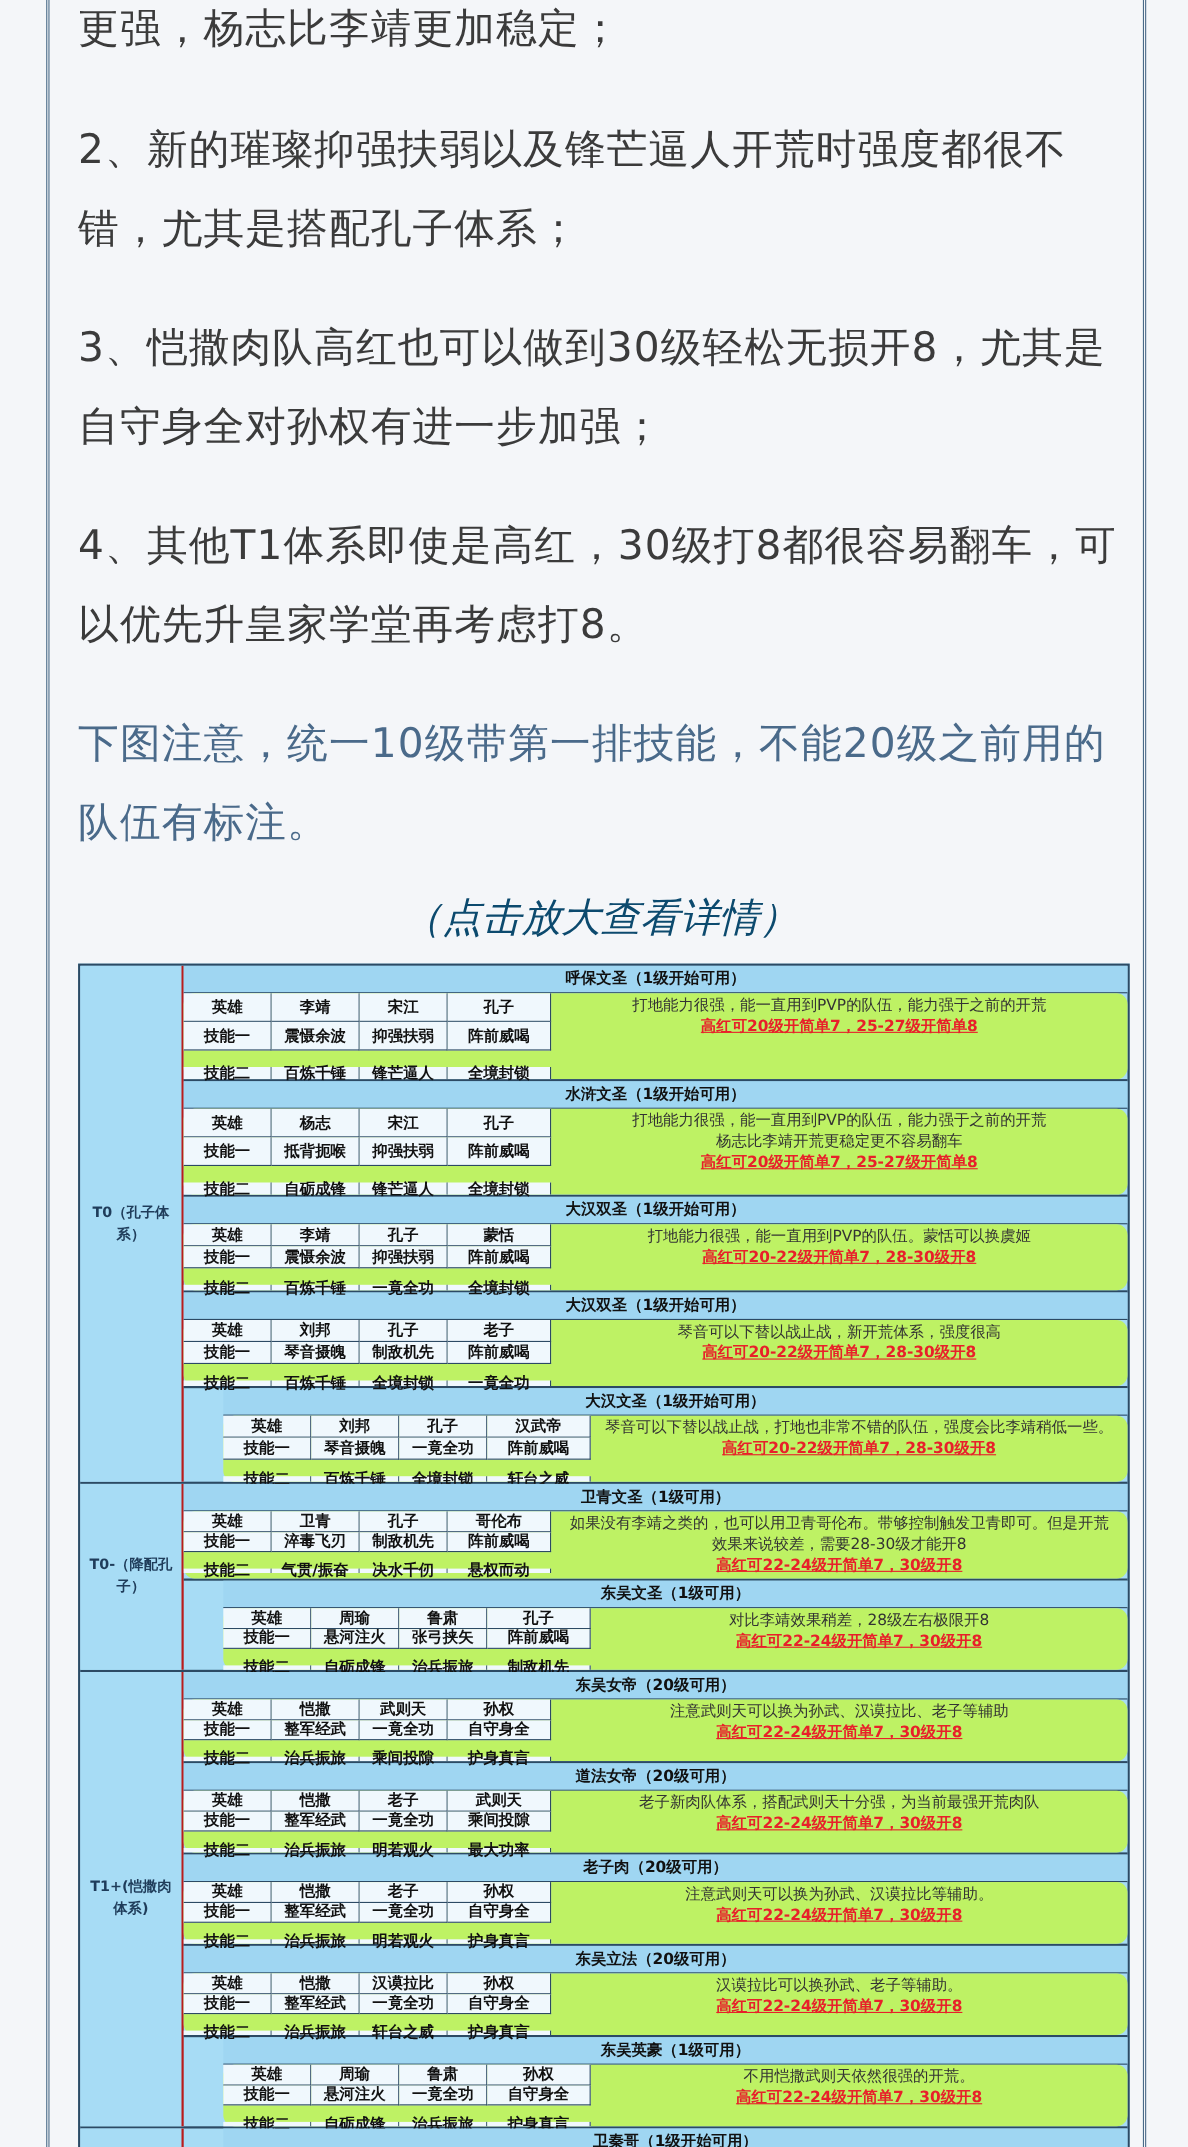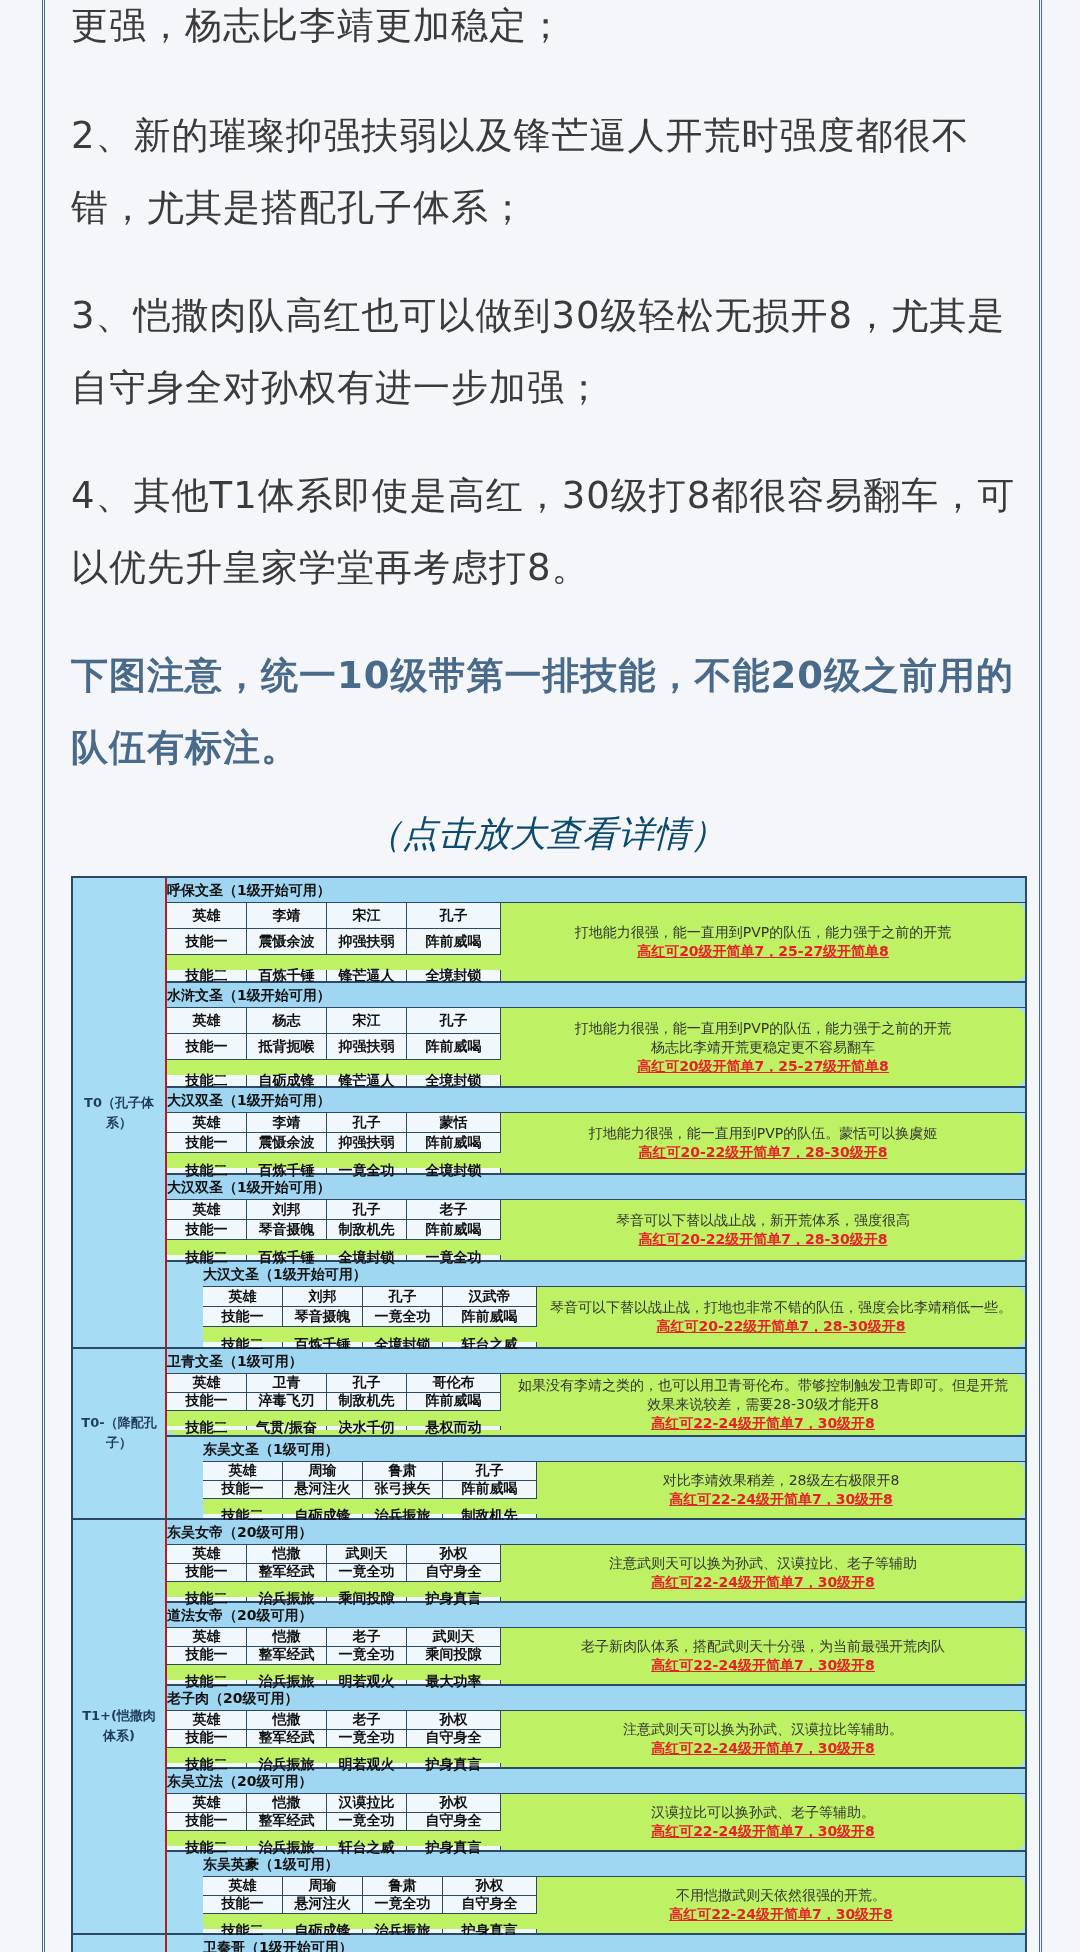--- a/index.html
+++ b/index.html
@@ -4,34 +4,34 @@
 <style>
   html,body{margin:0;padding:0;}
   body{width:1080px;height:1952px;overflow:hidden;background:#f4f6f9;font-family:"DejaVu Sans","Liberation Sans",sans-serif;}
   .page{position:absolute;left:42px;top:-10px;width:994px;height:1980px;border-left:3px double #4a6a88;border-right:3px double #4a6a88;background:#f4f6f9;}
   .content{position:absolute;left:26px;top:0;width:950px;}
   .para{font-size:37px;color:#3b3b3b;line-height:72px;margin:0;letter-spacing:1px;}
   .p0{position:absolute;top:0;}
   .p1{position:absolute;top:110px;}
   .p2{position:absolute;top:290px;}
   .p3{position:absolute;top:470px;}
-  .note{position:absolute;top:650px;font-size:37px;font-weight:bold;color:#4a6a8a;line-height:72px;margin:0;letter-spacing:1px;}
+  .note{position:absolute;top:650px;font-size:37px;font-weight:normal;color:#4a6a8a;line-height:72px;margin:0;letter-spacing:1px;}
   .caption{position:absolute;top:820px;left:0;width:950px;text-align:center;font-size:36px;font-style:italic;color:#0c4a6e;}
   .tbl{position:absolute;left:26px;top:886px;width:952px;border:2px solid #2c4a64;background:#a7dcf5;}
   .tier{display:flex;border-bottom:2px solid #2c4a64;}
   .tier-label{width:94px;flex:none;background:#a7dcf5;display:flex;align-items:center;justify-content:center;text-align:center;font-weight:bold;font-size:13px;color:#1f3c5a;border-right:2px solid #b91c1c;padding:0 4px;box-sizing:border-box;line-height:20px;}
   .tier-body{flex:1;}
   .team{border-bottom:2px solid #2c4a64;}
   .team:last-child{border-bottom:none;padding-left:36px;}
-  .team-title{background:#9fd6f2;text-align:left;font-weight:bold;font-size:14px;color:#111;height:24px;line-height:24px;border-bottom:1.5px solid #2c4a64;}
+  .team-title{background:#9fd6f2;text-align:center;font-weight:bold;font-size:14px;color:#111;height:24px;line-height:24px;border-bottom:1.5px solid #2c4a64;}
   .team-row{display:flex;background:#bef264;border-radius:10px;}
   .grid{display:grid;grid-template-columns:80px 80px 80px 94px;flex:none;}
   .cell{border-right:1px solid #2c4a64;border-bottom:1px solid #2c4a64;text-align:center;font-weight:bold;font-size:14px;color:#111;background:#f0f8fd;display:flex;align-items:center;justify-content:center;}
   .grid .cell:nth-last-child(-n+4){border-bottom:none;margin-top:15px;}
-  .desc{flex:1;display:flex;flex-direction:column;justify-content:center;align-items:center;text-align:center;font-size:14px;color:#333;padding:2px 4px;line-height:19px;}
+  .desc{flex:1;display:flex;flex-direction:column;align-items:center;text-align:center;font-size:14px;color:#333;padding:2px 4px;line-height:19px;}
   .desc .red{color:#e8202a;font-weight:bold;text-decoration:underline;}
 </style>
 </head>
 <body>
 
 <div class="page">
   <div class="content">
     <p class="para p0">更强，杨志比李靖更加稳定；</p>
     <p class="para p1">2、新的璀璨抑强扶弱以及锋芒逼人开荒时强度都很不错，尤其是搭配孔子体系；</p>
     <p class="para p2">3、恺撒肉队高红也可以做到30级轻松无损开8，尤其是自守身全对孙权有进一步加强；</p>

